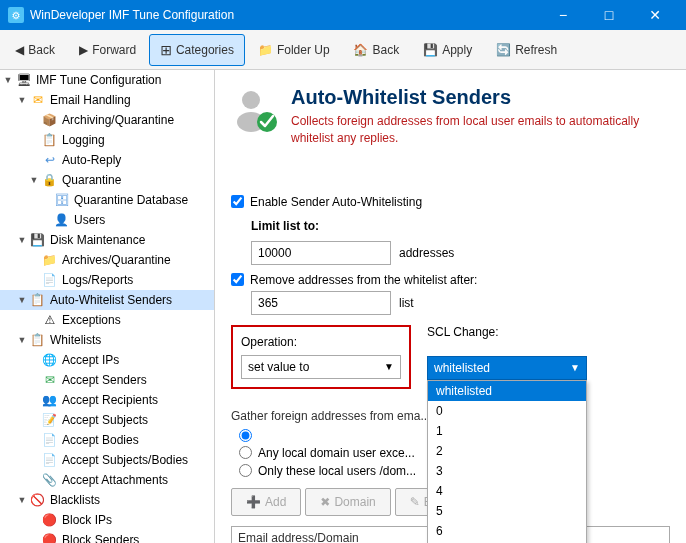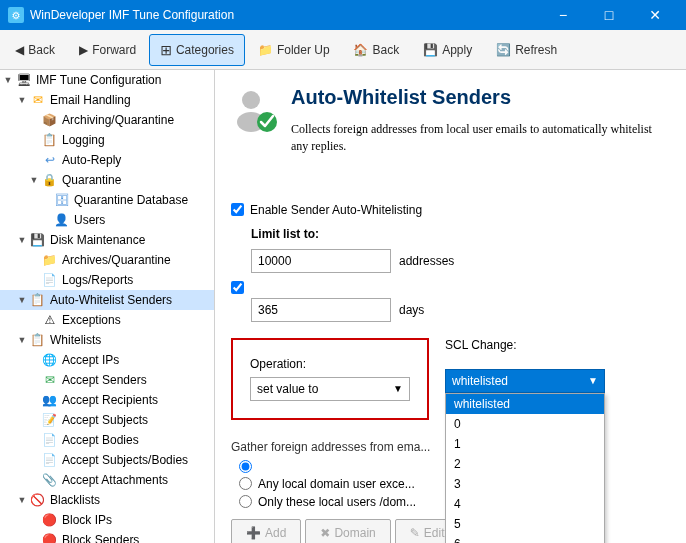--- a/index.html
+++ b/index.html
@@ -78,39 +78,39 @@
     .content {
       flex: 1;
       background: white;
       overflow-y: auto;
       padding: 16px;
     }
     
     
     .page-header { display: flex; align-items: flex-start; gap: 12px; margin-bottom: 16px; }
     .page-title { font-size: 20px; font-weight: bold; color: #003366; }
-    .page-desc { font-size: 12px; color: #000000; margin-top: 12px; line-height: 1.4; font-family: Liberation Serif, serif; }
+    .page-desc { font-size: 12px; color: #b91c1c; margin-top: 4px; line-height: 1.4; }
     
     
     .form-section { margin-bottom: 10px; margin-top: 48px; }
     .checkbox-row { display: flex; align-items: center; gap: 6px; margin-bottom: 8px; }
     .form-row { display: flex; align-items: center; gap: 8px; margin-bottom: 8px; }
     .text-input {
       border: 1px solid #aaa;
       padding: 3px 6px;
       height: 24px;
       width: 140px;
       font-size: 12px;
       background: white;
     }
     
     
     .operation-section {
       border: 2px solid #cc0000;
-      padding: 17px;
+      padding: 8px;
       display: flex;
       align-items: flex-start;
       gap: 16px;
       margin-bottom: 10px;
       background: white;
     }
     .operation-inner { display: flex; flex-direction: column; gap: 6px; }
     .select-control {
       border: 1px solid #aaa;
       padding: 3px 6px;
@@ -408,24 +408,25 @@
     <div class="form-row">
       <span style="margin-left:20px;font-weight:bold;">Limit list to:</span>
     </div>
     <div class="form-row" style="margin-left:20px; margin-bottom:8px;">
       <input type="text" class="text-input" value="10000" style="">
       <span>addresses</span>
     </div>
 
     <div class="checkbox-row" style="margin-bottom:4px;">
       <input type="checkbox" checked="" style="width: 13px; height: 13px;">
-    </div>
-    <div class="form-row" style="margin-left:20px; margin-bottom:16px;">
+      <label>Remove addresses from the whitelist after:</label>
+    </div>
+    <div class="form-row" style="margin-left:20px; margin-bottom:10px;">
       <input type="text" class="text-input" value="365" style="">
-      <span>days</span>
+      <span>list</span>
     </div>
 
     <div style="display:flex; gap:16px; align-items:flex-start; margin-bottom:10px;">
 
       <div class="operation-section" style="flex:0 0 auto;">
         <div class="operation-inner">
           <span>Operation:</span>
           <div class="select-control" style="position:relative;">
             <span>set value to</span>
             <span style="font-size:10px;">▼</span>

